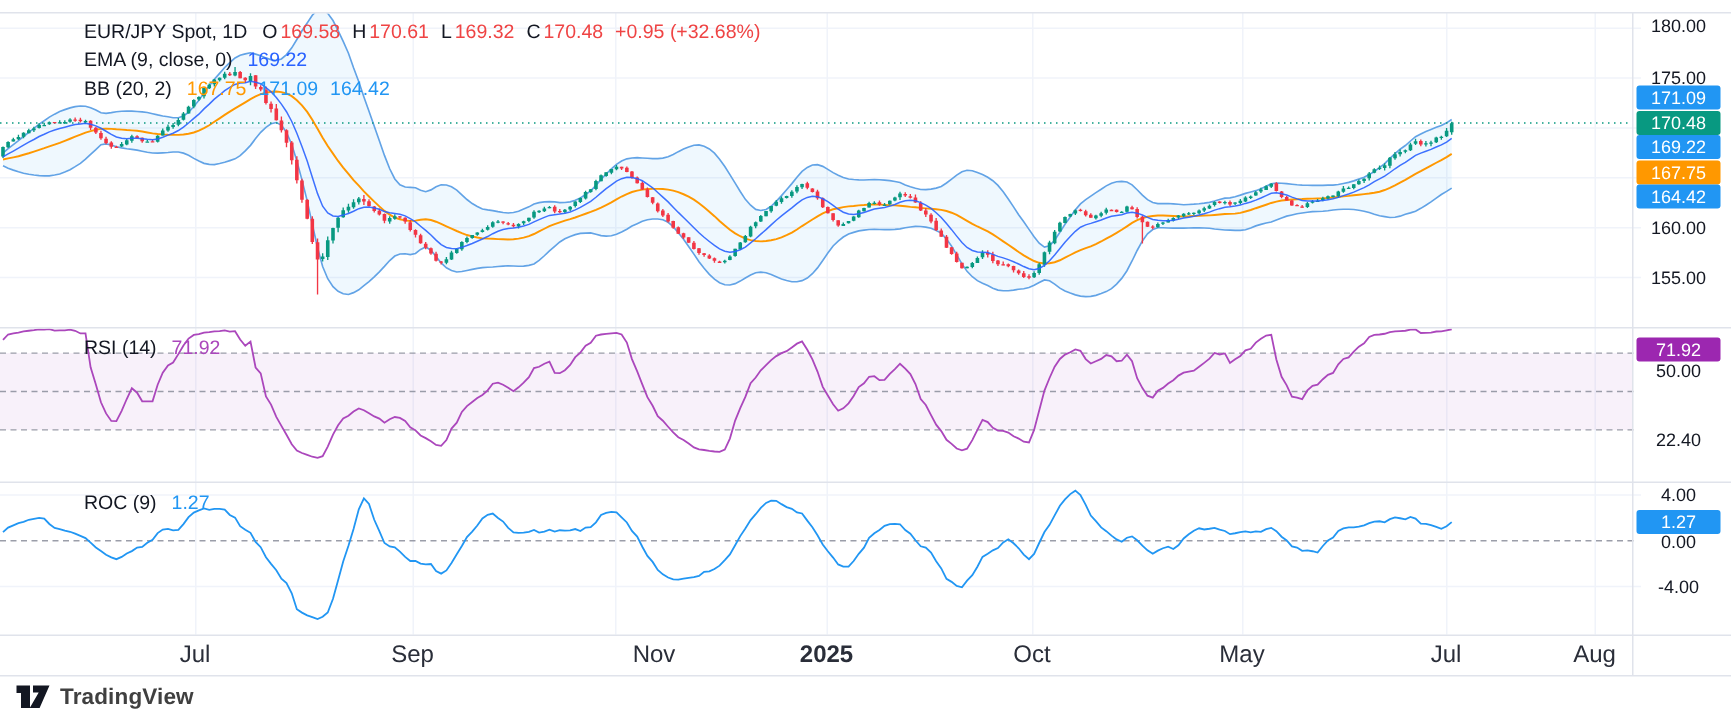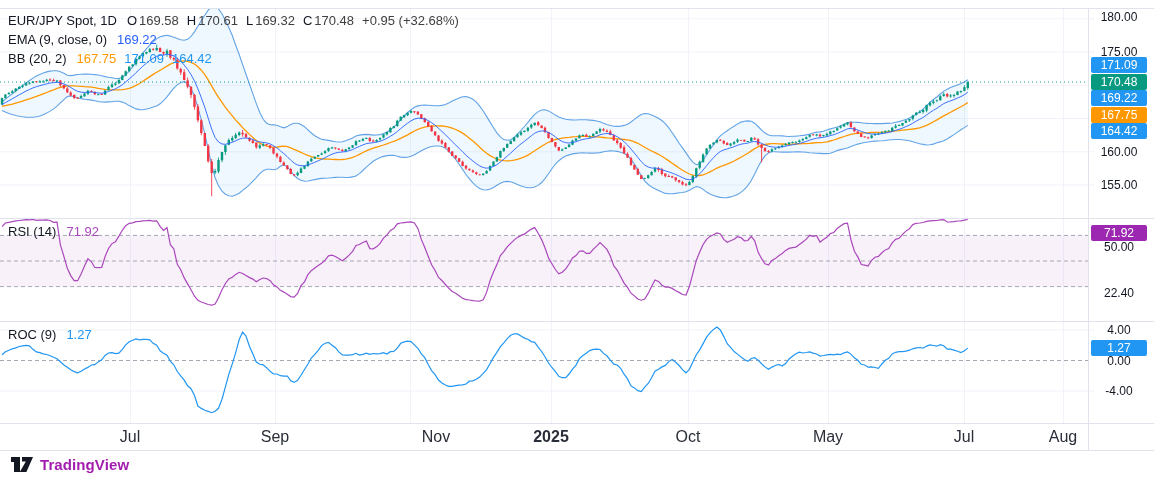--- a/index.html
+++ b/index.html
@@ -3,38 +3,38 @@
 <meta charset="utf-8">
 <style>
   html,body{margin:0;padding:0;background:#fff;}
   #chart-root{
     position:relative;width:1154px;height:485px;background:#ffffff;overflow:hidden;
     font-family:"Liberation Sans","DejaVu Sans",sans-serif;
     -webkit-user-select:none;user-select:none;color:#131722;
   }
   #plot{position:absolute;left:0;top:0;}
   .legend{position:absolute;left:8px;z-index:6;font-size:13px;line-height:19px;white-space:nowrap;}
-  .legend .lrow{display:flex;align-items:baseline;}
+  .legend .lrow{display:flex;align-items:baseline;margin-left:48px;}
   .sym{color:#131722;margin-right:10px;}
   .k{color:#131722;margin-right:2px;}
   .v{margin-right:8px;}
-  .g{color:#404040;}
+  .g{color:#ef4444;}
   .emav{color:#2962ff;}
   .bbu,.bbl{color:#2196f3;}
   .bbb{color:#ff9800;}
   .rsiv{color:#ab47bc;}
   .rocv{color:#2196f3;}
   .axis{position:absolute;left:1089px;width:65px;z-index:5;}
   .tick{position:absolute;left:0;width:60px;text-align:center;font-size:12px;color:#131722;height:14px;line-height:14px;}
   .badge{position:absolute;left:2px;width:56px;height:16px;line-height:16px;border-radius:2px;
          text-align:center;font-size:12px;color:#ffffff;}
   .tlabel{position:absolute;top:429px;transform:translateX(-50%);font-size:16px;color:#2a2e39;z-index:5;height:16px;line-height:16px;}
   .tlabel.bold{font-weight:700;}
   #logo{position:absolute;left:10px;top:456px;display:flex;align-items:center;z-index:6;cursor:pointer;}
-  #logo-text{font-size:15px;font-weight:600;color:#a21caf;margin-left:6px;letter-spacing:0.1px;}
+  #logo-text{font-size:15px;font-weight:600;color:#404040;margin-left:6px;letter-spacing:0.1px;}
 </style>
 </head>
 <body>
 
 <div id="chart-root">
 
   <svg id="plot" width="1154" height="485">
       <defs>
         <clipPath id="cp1">
           <rect x="0" y="9" width="1088" height="209"></rect>

